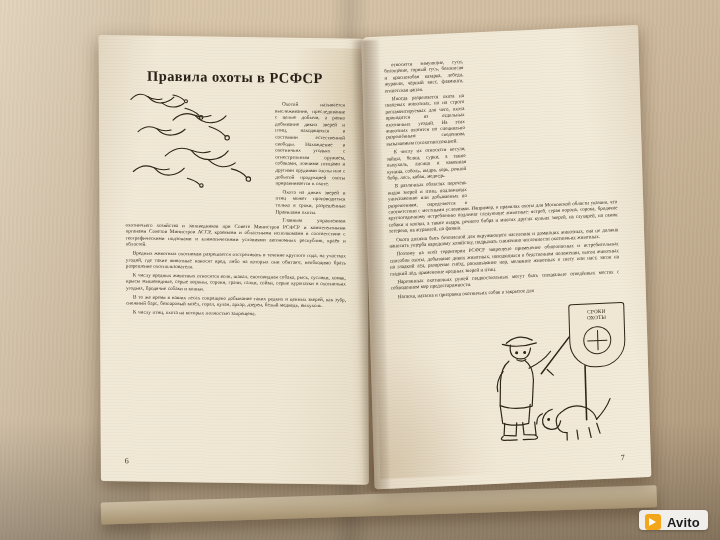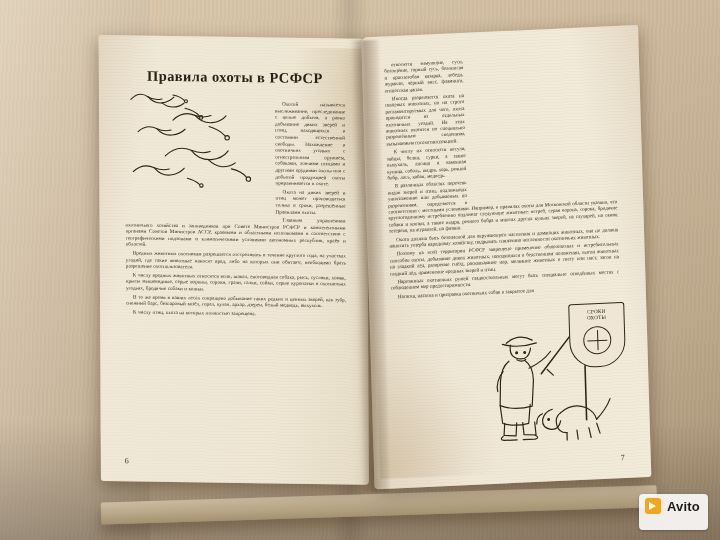--- a/index.html
+++ b/index.html
@@ -147,21 +147,21 @@
   }
   .shield-mark:after{
     content:"";position:absolute;top:50%;left:3px;height:1px;width:20px;background:#2f2719;
   }
 
   
   #watermark{
     position:absolute;right:12px;bottom:10px;
     display:flex;align-items:center;gap:6px;
     background:rgba(255,255,255,0.88);
-    border-radius:4px;padding:4px 8px 16px 6px;
+    border-radius:4px;padding:4px 8px 0 6px;
     box-shadow:0 1px 3px rgba(0,0,0,0.25);
   }
   .wm-icon{
     width:16px;height:16px;border-radius:3px;background:#f4a61b;
     position:relative;
   }
   .wm-icon:after{
     content:"";position:absolute;left:4px;top:4px;width:0;height:0;
     border-left:7px solid #fff;border-top:4px solid transparent;border-bottom:4px solid transparent;
   }

